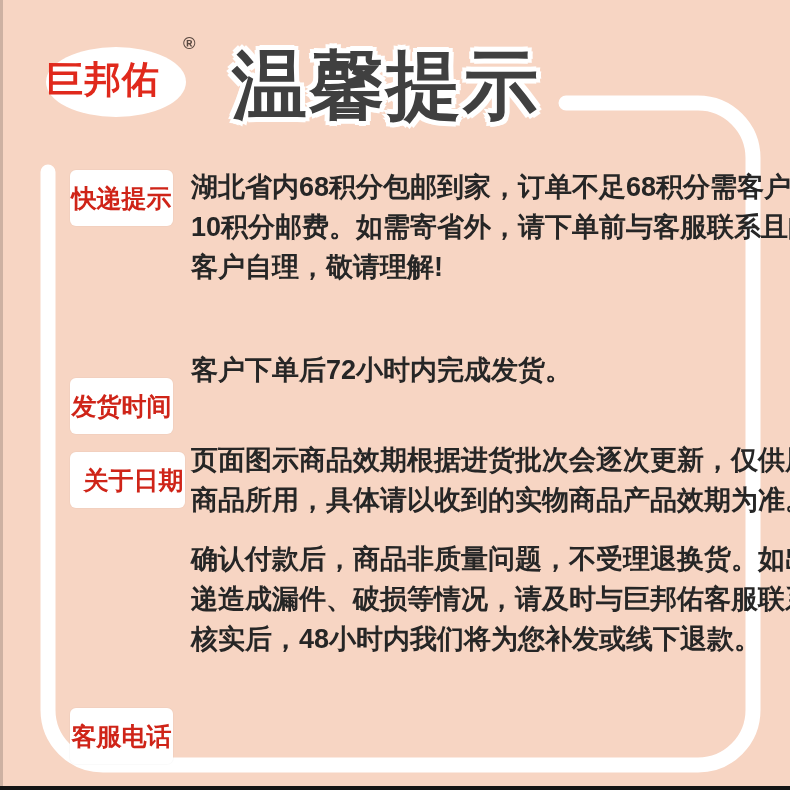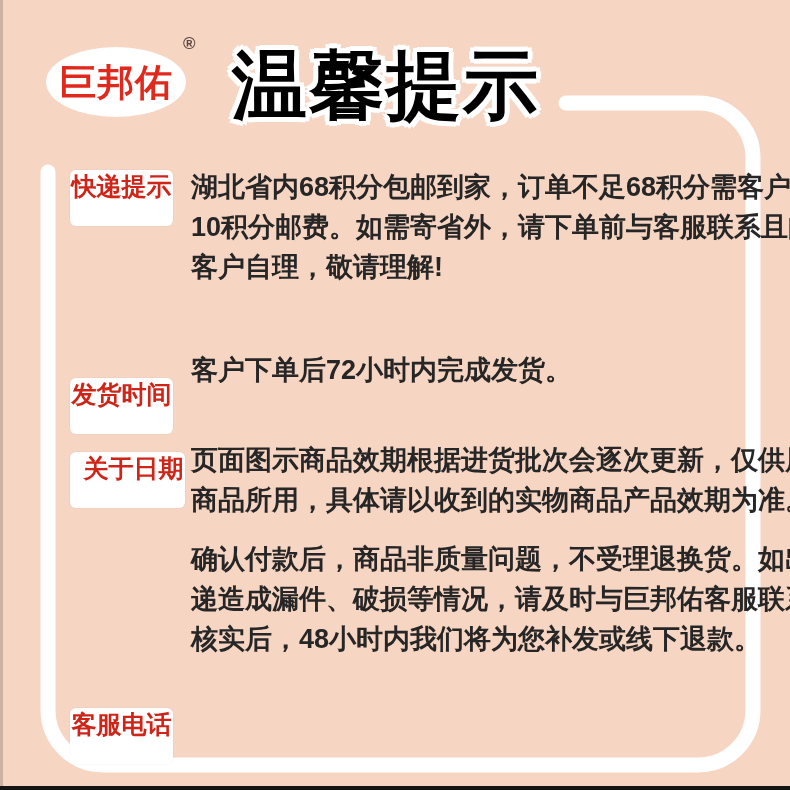--- a/index.html
+++ b/index.html
@@ -12,43 +12,43 @@
   }
   
   .edge-left{position:absolute;left:0;top:0;width:3px;height:100%;background:rgba(110,95,85,.30);}
   .edge-bottom{position:absolute;left:0;bottom:0;width:100%;height:4px;background:#141414;}
   
   .frame-svg{position:absolute;left:0;top:0;}
   
   .logo{
     position:absolute;left:46px;top:47px;width:140px;height:70px;
     background:#ffffff;border-radius:50%;
-    display:flex;align-items:center;justify-content:center;
+    display:flex;align-items:center;font-family:Liberation Mono, monospace;
   }
   .logo-text{
     color:#e0291c;font-size:37px;font-weight:900;letter-spacing:1px;line-height:1;
   }
   .reg-mark{
     position:absolute;left:183px;top:34px;
     color:#584840;font-size:17px;font-weight:700;
   }
   
   .title{
     position:absolute;left:232px;top:46px;
-    color:#000000;font-size:75px;font-weight:900;letter-spacing:2px;line-height:1.05;
+    color:#404040;font-size:75px;font-weight:900;letter-spacing:2px;line-height:1.05;
     white-space:nowrap;
     text-shadow:
       -4px -4px 0 #fff, 4px -4px 0 #fff, -4px 4px 0 #fff, 4px 4px 0 #fff,
       -5px 0 0 #fff, 5px 0 0 #fff, 0 -5px 0 #fff, 0 5px 0 #fff;
   }
   
   .label-box{
     position:absolute;left:70px;width:103px;height:56px;
     background:#ffffff;border-radius:6px;
-    display:flex;justify-content:center;
+    display:flex;align-items:center;justify-content:center;
     box-shadow:0 0 0 1px rgba(0,0,0,0.02);
   }
   .label-box span{
     color:#cf2418;font-size:25px;font-weight:900;letter-spacing:0px;white-space:nowrap;
   }
   
   .tip-text{
     position:absolute;left:191px;width:562px;
     color:#262626;font-size:27px;font-weight:700;line-height:40px;
     white-space:nowrap;

